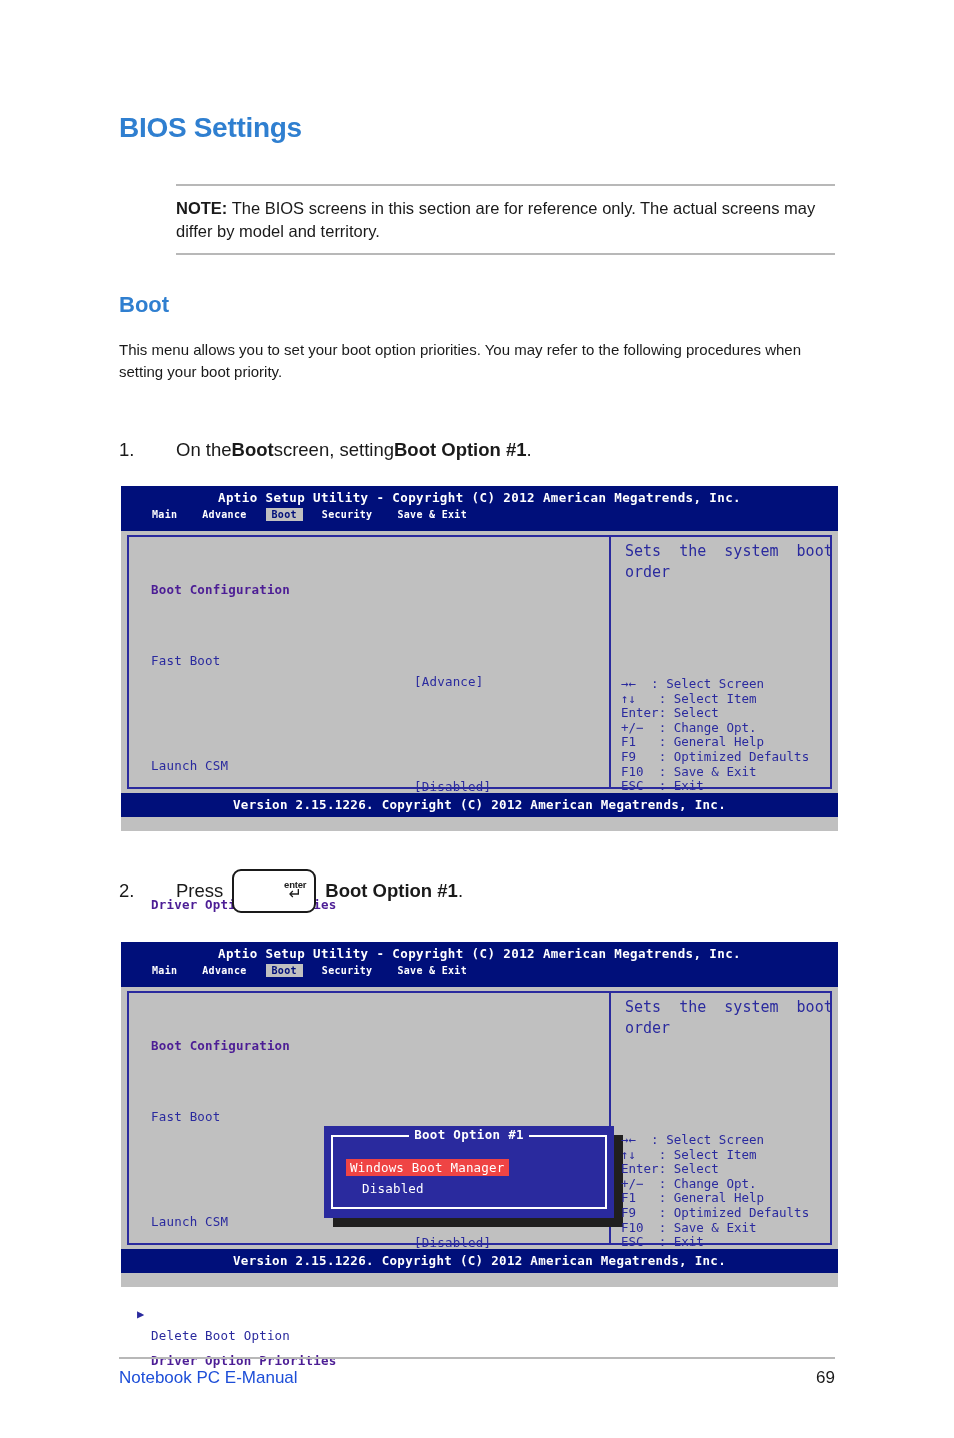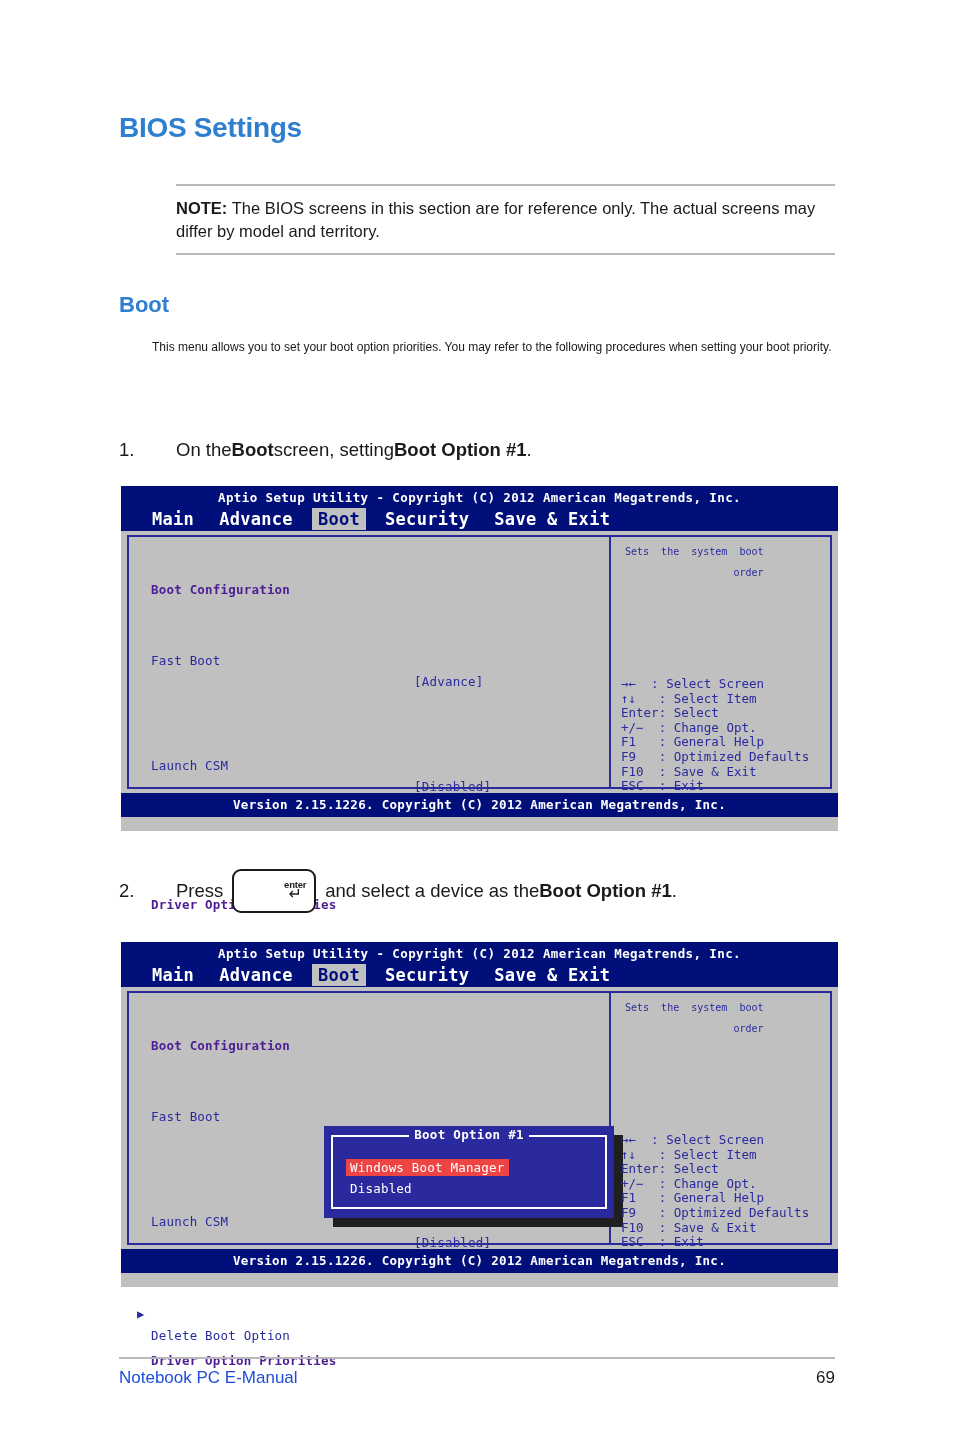--- a/index.html
+++ b/index.html
@@ -54,24 +54,23 @@
     left: 119px; top: 292px;
     font-size: 22px;
     font-weight: bold;
     color: #2f7fd0;
   }
 
   .intro {
     position: absolute;
     left: 119px; top: 339px;
     width: 700px;
-    font-size: 12px;
+    font-size: 15px;
     line-height: 1.45;
     color: #1a1a1a;
-    margin-left: 33px;
   }
 
   .step {
     position: absolute;
     font-size: 18.5px;
     line-height: 1.4;
     color: #1a1a1a;
     display: flex;
     align-items: center;
   }
@@ -135,21 +134,21 @@
   }
   .bios-title {
     text-align: center;
     font-size: 12.5px;
     letter-spacing: 0.4px;
     padding-top: 4px;
     font-weight: bold;
   }
   .bios-menu {
     display: flex;
-    font-size: 17px;
+    font-size: 10px;
     font-weight: bold;
     padding-left: 25px;
     margin-top: 3px;
     align-items: flex-start;
   }
   .bios-menu .mi {
     color: #ffffff;
     padding: 1px 6px;
     margin-right: 13px;
     letter-spacing: 0.3px;
@@ -213,24 +212,23 @@
     left: 8px;
     color: #2a2a9e;
     font-size: 12px;
   }
 
   .help-text {
     position: absolute;
     left: 14px;
     top: 4px;
     color: #2a2a9e;
-    font-size: 10px;
+    font-size: 15px;
     line-height: 21px;
     white-space: pre;
-    text-align: right;
   }
   .help-keys {
     position: absolute;
     left: 10px;
     top: 140px;
     color: #2a2a9e;
     font-size: 12.5px;
     line-height: 14.6px;
     white-space: pre;
   }
@@ -405,21 +403,20 @@
   <div class="step step2">
     <span class="step-num">2.</span>
     <span class="step-body">
       <span>Press </span>
       <span class="keycap">
         <span class="kc-inner">
           <span class="kc-label">enter</span>
           <span class="kc-arrow">↵</span>
         </span>
       </span>
-      <span> and select a device as the </span>
         <b>Boot Option #1</b>
         <span>.</span>
     </span>
   </div>
 
   <div class="bios bios2">
     <div class="bios-titlebar">
       <div class="bios-title">Aptio Setup Utility - Copyright (C) 2012 American Megatrends, Inc.</div>
       <div class="bios-menu">
         <span class="mi">Main</span>
@@ -453,21 +450,21 @@
 
         <div class="row" style="top:134px;">
           
         </div>
 
         <div class="popup-shadow"></div>
         <div class="popup">
           <div class="popup-frame"></div>
           <div class="popup-title">Boot Option #1</div>
           <div class="popup-item hl" style="top:33px;">Windows Boot Manager</div>
-          <div class="popup-item" style="top:55px;">Disabled</div>
+          <div class="popup-item" style="top:55px;margin-left:12px;">Disabled</div>
         </div>
 
       </div>
 
       <div class="panel-right">
         <div class="help-text"><span>Sets  the  system  boot</span>
 <span>order</span></div>
 
         <div class="help-keys"><span><span>→←  </span><span>: </span><span>Select Screen</span></span>
 <span><span>↑↓   </span><span>: </span><span>Select Item</span></span>

